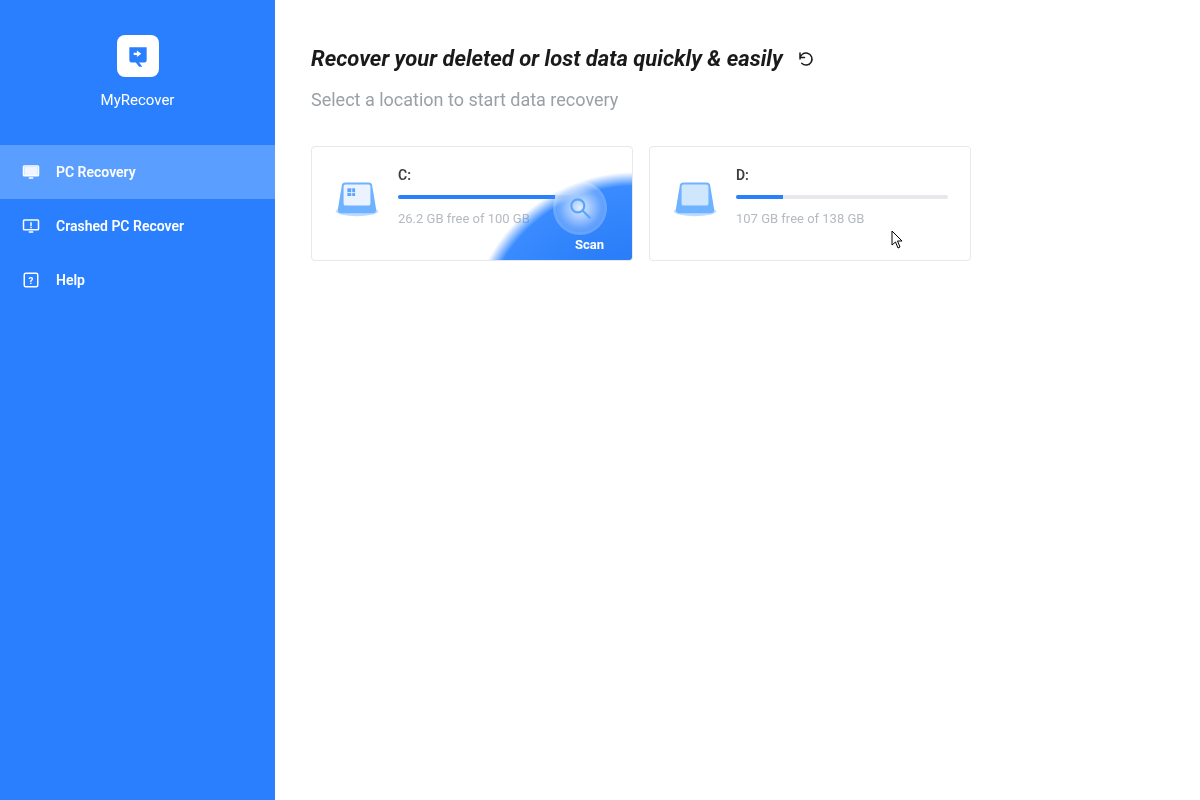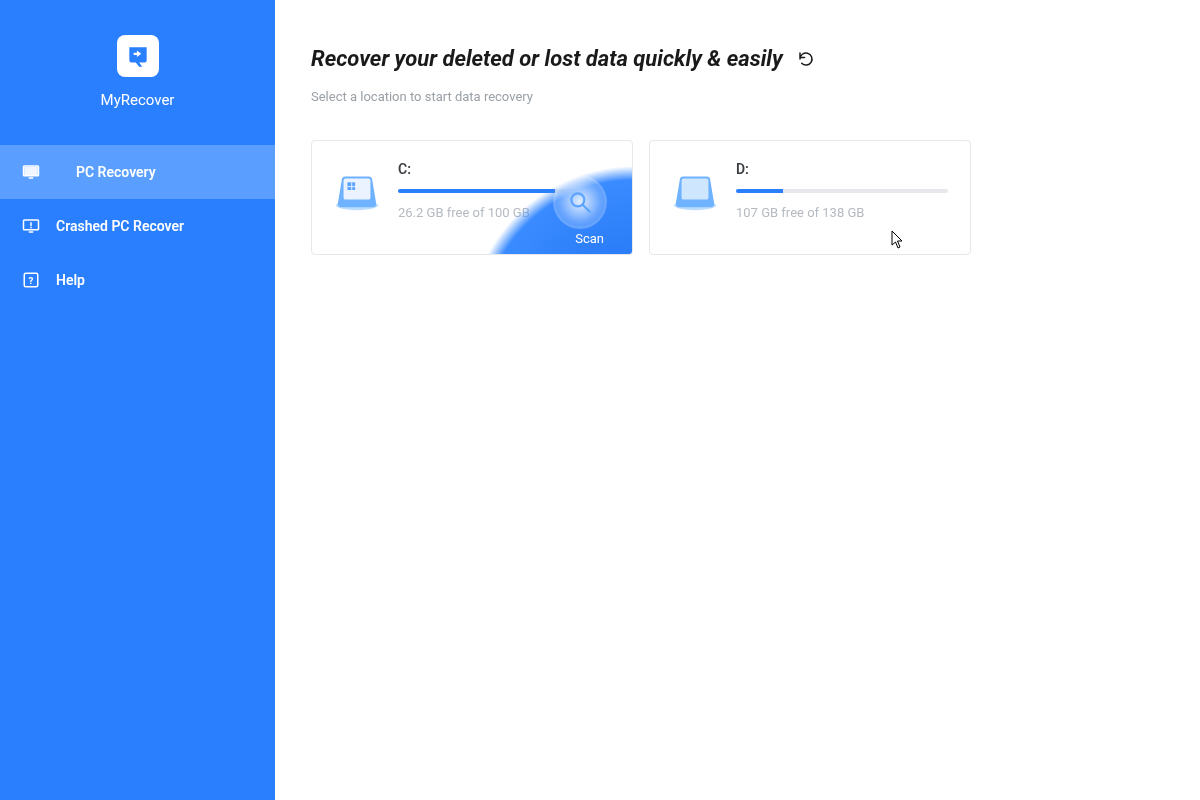--- a/index.html
+++ b/index.html
@@ -43,21 +43,20 @@
     .nav-item {
       display: flex;
       align-items: center;
       padding: 18px 22px;
       cursor: pointer;
       font-size: 14px;
       font-weight: 600;
     }
     .nav-item.active {
       background: #5a9fff;
-      gap: 20px;
     }
     .nav-icon {
       width: 18px;
       height: 18px;
       margin-right: 16px;
       flex-shrink: 0;
       display: flex;
       align-items: center;
       justify-content: center;
     }
@@ -78,21 +77,21 @@
       color: #1a1a1a;
     }
     .refresh-icon {
       margin-left: 14px;
       cursor: pointer;
       width: 18px;
       height: 18px;
     }
     .refresh-icon svg { width: 18px; height: 18px; }
     .page-subtitle {
-      font-size: 13px;
+      font-size: 18px;
       color: #9aa0a6;
       margin-top: 18px;
     }
     .drive-grid {
       display: flex;
       gap: 16px;
       margin-top: 36px;
     }
     .drive-card {
       position: relative;
@@ -171,21 +170,21 @@
       background: radial-gradient(circle, rgba(255,255,255,0.85) 0%, rgba(255,255,255,0.25) 60%, rgba(255,255,255,0.05) 100%);
       box-shadow: 0 0 0 3px rgba(255,255,255,0.25);
     }
     .scan-circle svg { width: 26px; height: 26px; }
     .scan-label {
       position: absolute;
       right: 28px;
       bottom: 8px;
       font-size: 13px;
       color: #ffffff;
-      font-weight: 400;
+      font-weight: 700;
     }
     .cursor-pointer-overlay {
       position: absolute;
       left: 616px;
       top: 230px;
       width: 14px;
       height: 20px;
       pointer-events: none;
     }
     .cursor-pointer-overlay svg { width: 14px; height: 20px; }

